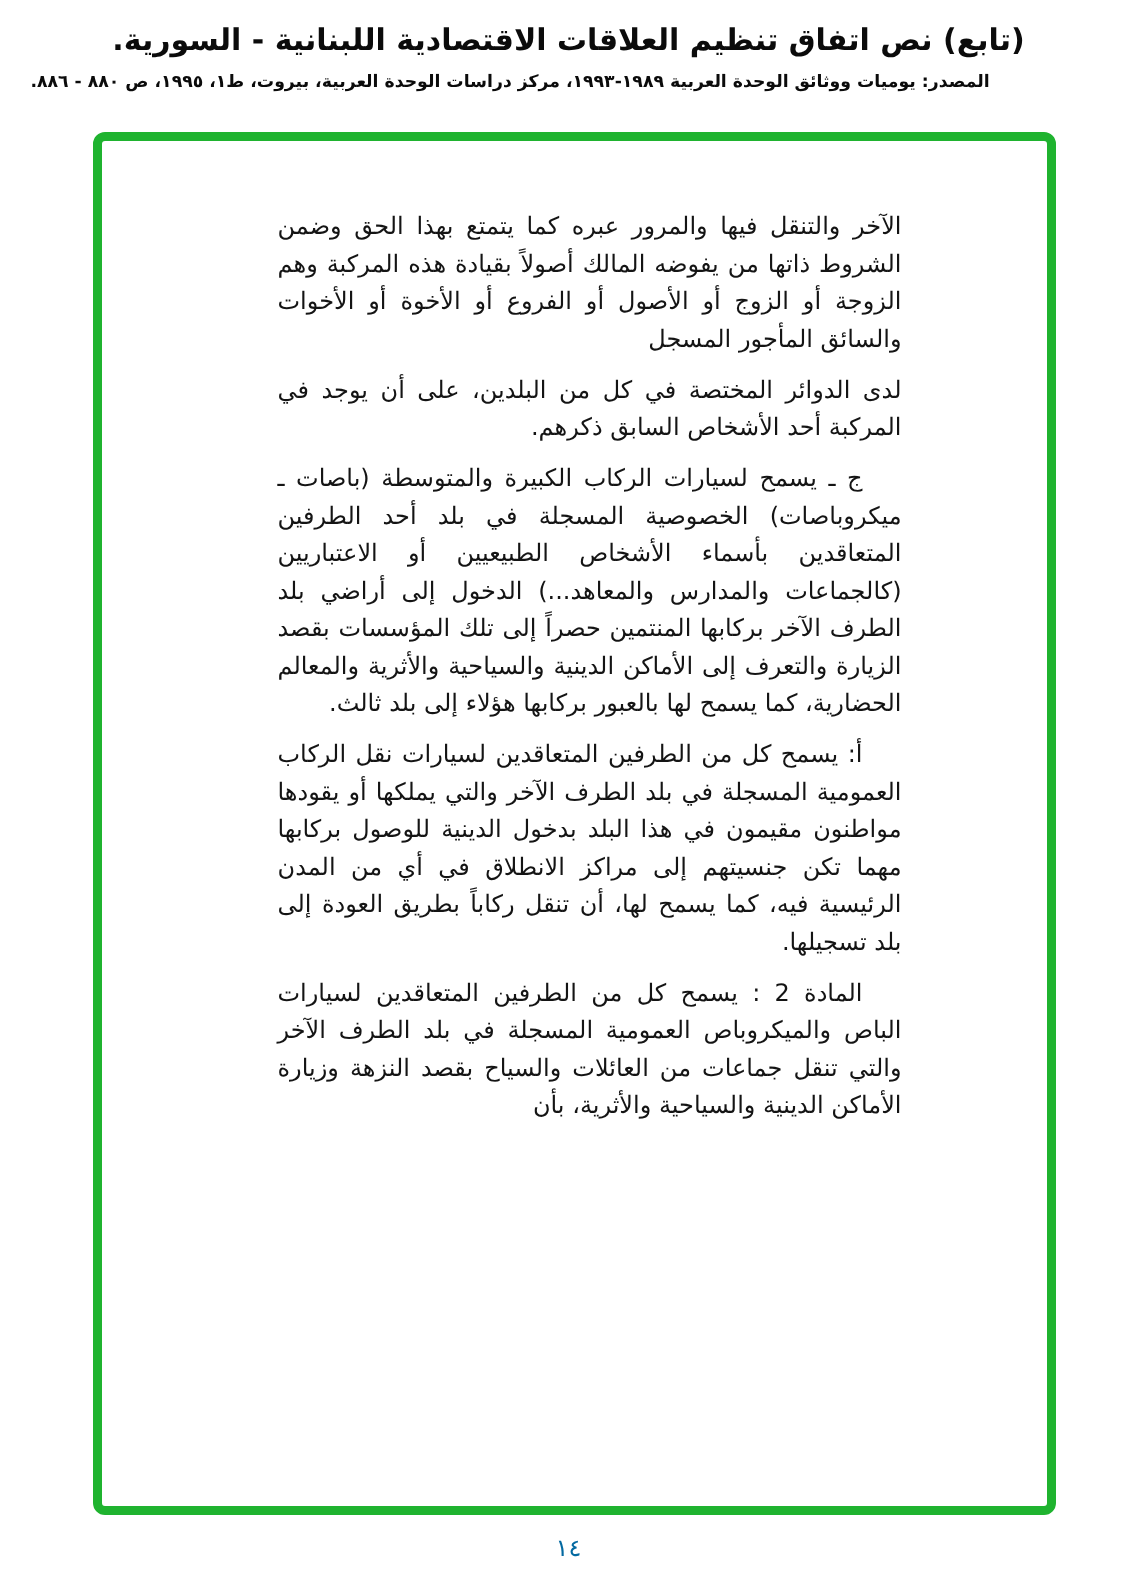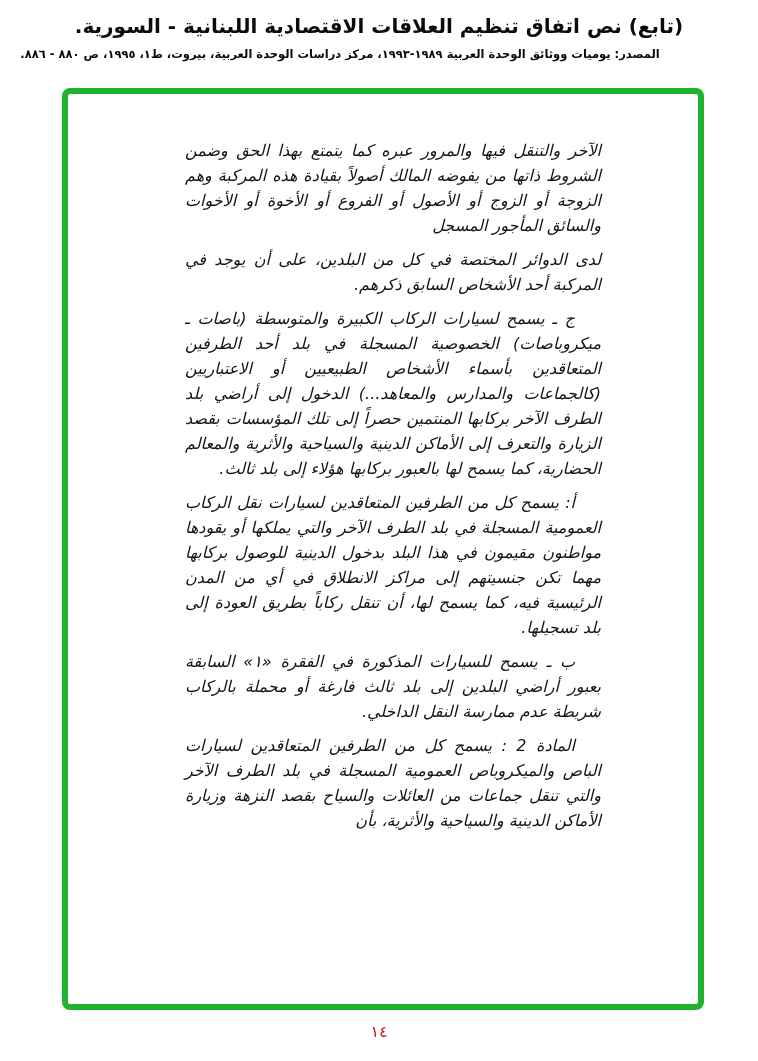--- a/index.html
+++ b/index.html
@@ -73,34 +73,33 @@
     margin-bottom: 9px;
   }
   .page-number {
     position: absolute;
     top: 1022px;
     left: 0;
     width: 758px;
     text-align: center;
     direction: rtl;
     font-size: 16px;
-    color: #b91c1c;
+    color: #0369a1;
   }
 </style>
 </head>
 <body>
 
 <div class="header-title">(تابع) نص اتفاق تنظيم العلاقات الاقتصادية اللبنانية - السورية.</div>
 
 <div class="header-source">المصدر: يوميات ووثائق الوحدة العربية ١٩٨٩-١٩٩٣، مركز دراسات الوحدة العربية، بيروت، ط١، ١٩٩٥، ص ٨٨٠ - ٨٨٦.</div>
 
-<div class="document-frame" style="border-color: rgb(31, 179, 47); font-style: italic;">
+<div class="document-frame" style="border-color: rgb(31, 179, 47);">
   <div class="document-text">
       <p class="para">الآخر والتنقل فيها والمرور عبره كما يتمتع بهذا الحق وضمن الشروط ذاتها من يفوضه المالك أصولاً بقيادة هذه المركبة وهم الزوجة أو الزوج أو الأصول أو الفروع أو الأخوة أو الأخوات والسائق المأجور المسجل</p>
       <p class="para">لدى الدوائر المختصة في كل من البلدين، على أن يوجد في المركبة أحد الأشخاص السابق ذكرهم.</p>
       <p class="para indent">ج ـ يسمح لسيارات الركاب الكبيرة والمتوسطة (باصات ـ ميكروباصات) الخصوصية المسجلة في بلد أحد الطرفين المتعاقدين بأسماء الأشخاص الطبيعيين أو الاعتباريين (كالجماعات والمدارس والمعاهد...) الدخول إلى أراضي بلد الطرف الآخر بركابها المنتمين حصراً إلى تلك المؤسسات بقصد الزيارة والتعرف إلى الأماكن الدينية والسياحية والأثرية والمعالم الحضارية، كما يسمح لها بالعبور بركابها هؤلاء إلى بلد ثالث.</p>
       <p class="para indent">أ: يسمح كل من الطرفين المتعاقدين لسيارات نقل الركاب العمومية المسجلة في بلد الطرف الآخر والتي يملكها أو يقودها مواطنون مقيمون في هذا البلد بدخول الدينية للوصول بركابها مهما تكن جنسيتهم إلى مراكز الانطلاق في أي من المدن الرئيسية فيه، كما يسمح لها، أن تنقل ركاباً بطريق العودة إلى بلد تسجيلها.</p>
-      <p class="para indent">ب ـ يسمح للسيارات المذكورة في الفقرة «١» السابقة بعبور أراضي البلدين إلى بلد ثالث فارغة أو محملة بالركاب شريطة عدم ممارسة النقل الداخلي.</p>
       <p class="para indent">المادة 2 : يسمح كل من الطرفين المتعاقدين لسيارات الباص والميكروباص العمومية المسجلة في بلد الطرف الآخر والتي تنقل جماعات من العائلات والسياح بقصد النزهة وزيارة الأماكن الدينية والسياحية والأثرية، بأن</p>
     </div>
 </div>
 
 <div class="page-number">١٤</div>
 
 </body></html>

